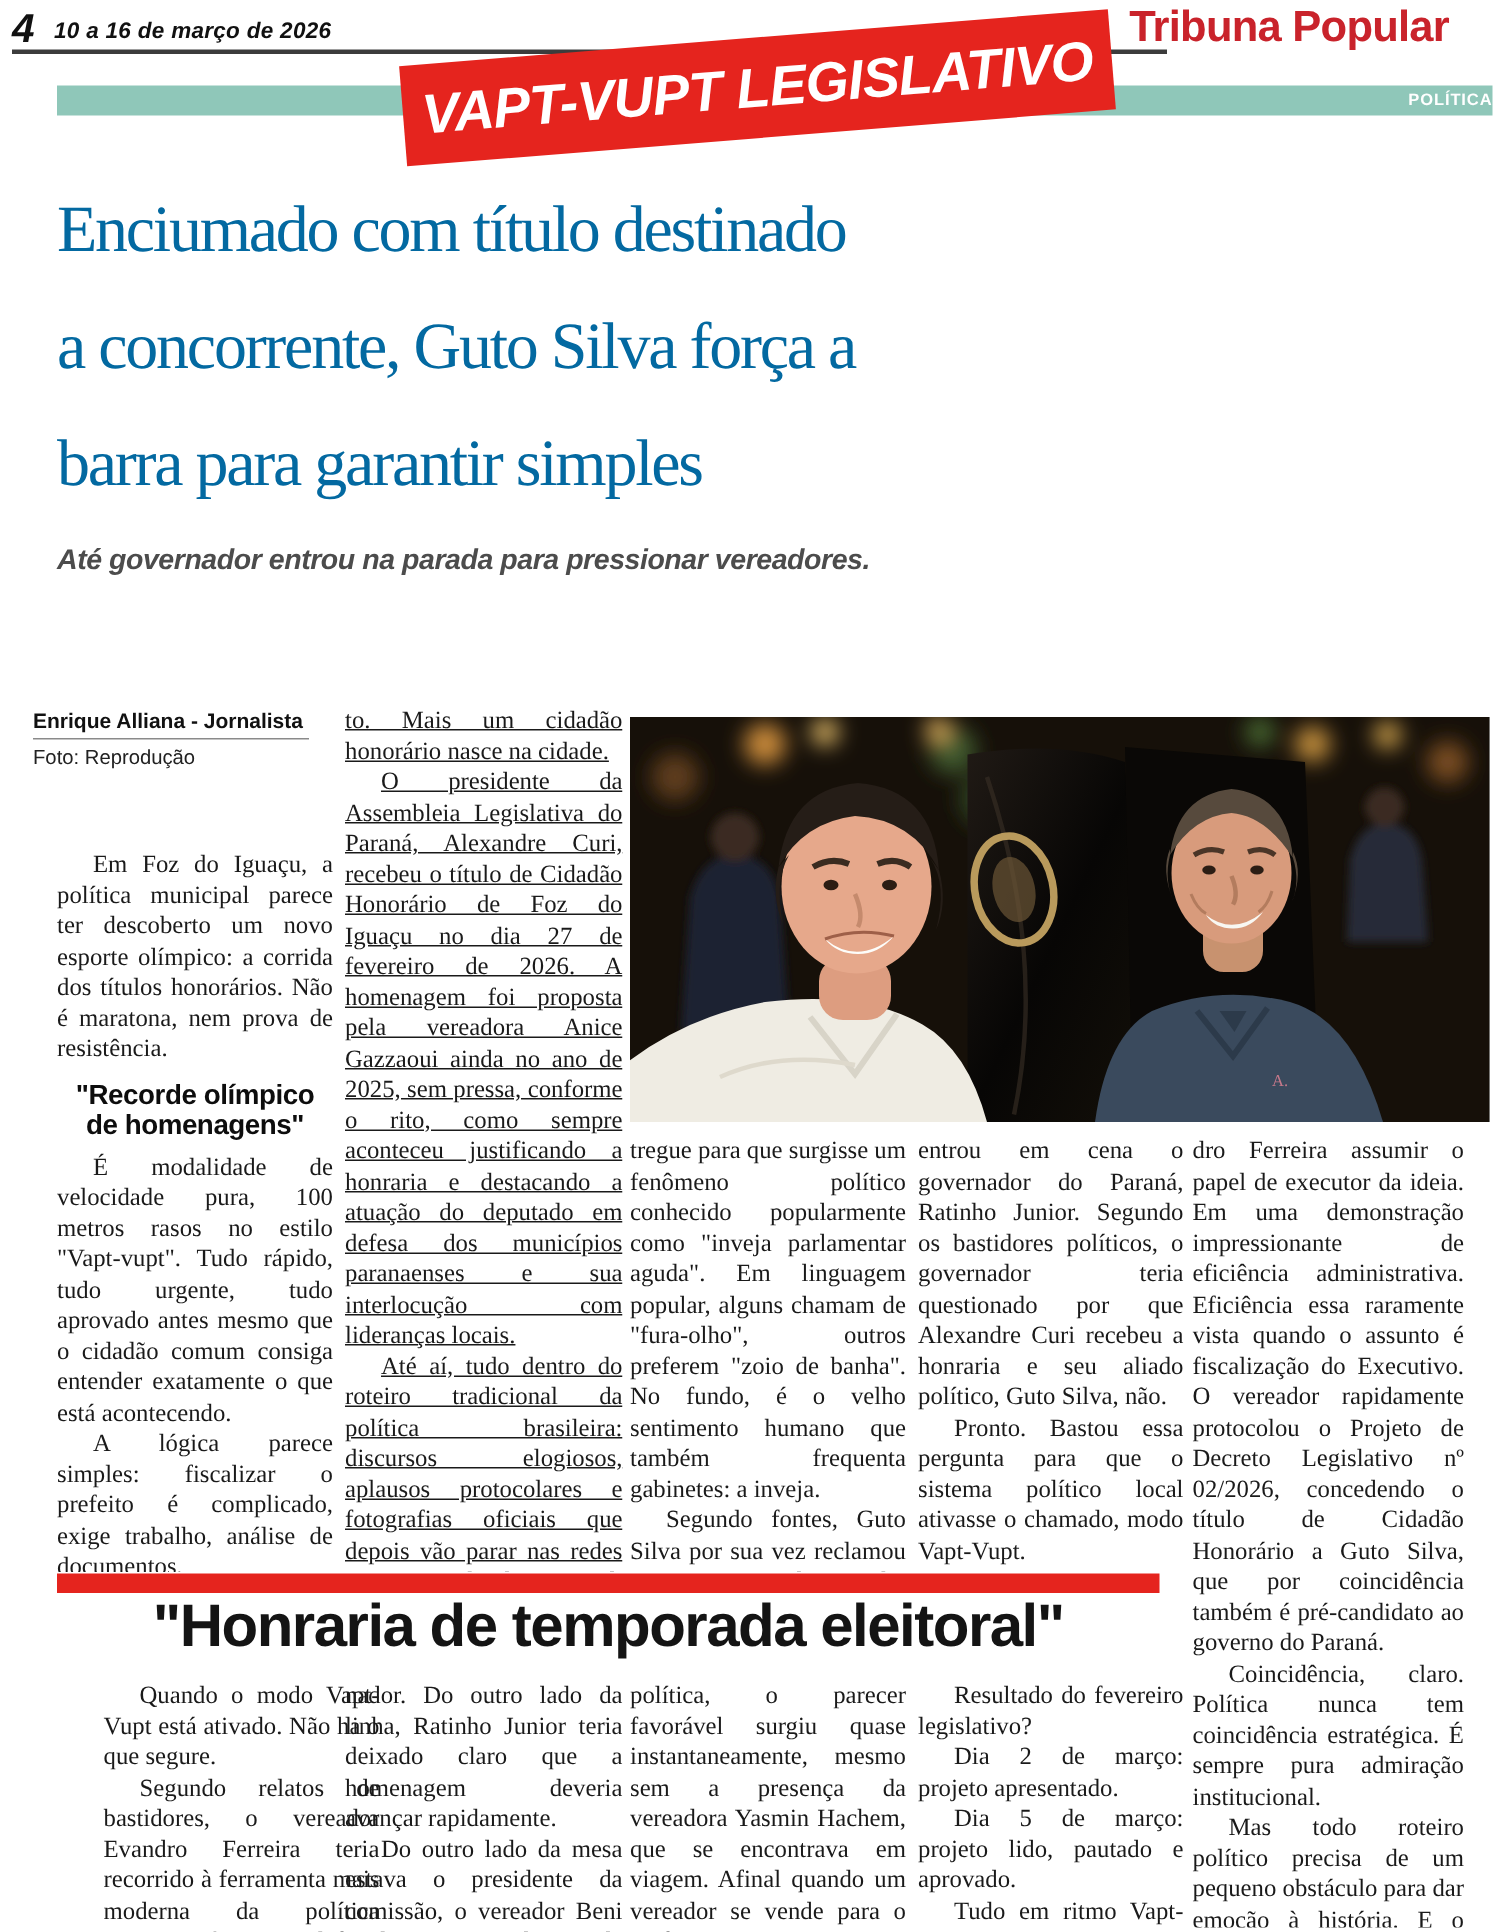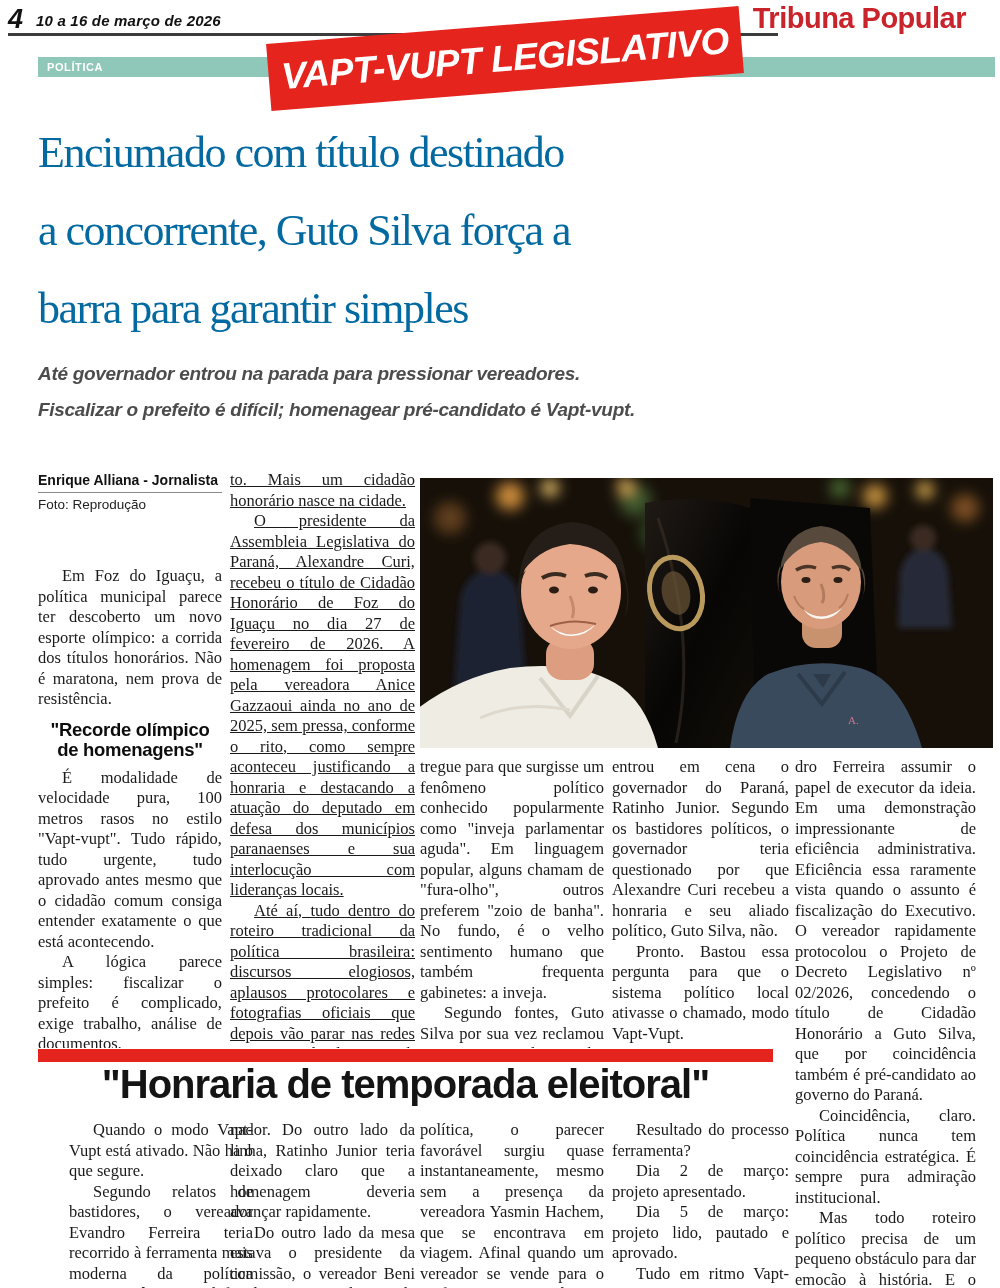--- a/index.html
+++ b/index.html
@@ -10,37 +10,37 @@
   .hdr-num{position:absolute;left:8px;top:4px;font-family:"Liberation Sans",sans-serif;
            font-weight:bold;font-style:italic;font-size:27px;color:#111;}
   .hdr-date{position:absolute;left:36px;top:12px;font-family:"Liberation Sans",sans-serif;
             font-weight:bold;font-style:italic;font-size:15px;color:#111;letter-spacing:.2px;}
   .hdr-rule{position:absolute;left:8px;top:33px;width:770px;height:2.5px;background:#3c3c3c;}
   .masthead{position:absolute;right:34px;top:2px;font-family:Liberation Sans, sans-serif;
             font-weight:bold;font-size:29px;letter-spacing:-0.5px;}
 
   .section-bar{position:absolute;left:38px;top:57px;width:957px;height:20px;}
   .section-label{font-family:"Liberation Sans",sans-serif;font-weight:bold;font-size:11px;
-                 color:#ffffff;letter-spacing:.6px;line-height:20px;padding-left:9px;}
+                 color:#ffffff;letter-spacing:.6px;line-height:20px;padding-left:9px;text-align:right;}
 
   .banner{position:absolute;left:268px;top:25px;width:474px;height:67px;
           transform:rotate(-4.6deg);display:flex;align-items:center;justify-content:center;}
   .banner span{font-family:"Liberation Sans",sans-serif;font-weight:bold;font-style:italic;
                font-size:37px;color:#ffffff;letter-spacing:-0.5px;white-space:nowrap;}
 
   
   .headline{position:absolute;left:38px;top:114px;width:945px;}
   .headline div{font-family:"Liberation Serif",serif;font-weight:normal;font-size:44px;
                 line-height:78px;letter-spacing:-1.5px;color:#0369a1;white-space:nowrap;}
   .deck{position:absolute;left:38px;top:356px;width:945px;}
   .deck div{font-family:"Liberation Sans",sans-serif;font-weight:bold;font-style:italic;
             font-size:19px;line-height:36px;color:#4c4c4c;letter-spacing:-0.3px;white-space:nowrap;}
 
   
-  .byline{position:absolute;left:38px;top:472px;width:184px;font-family:"Liberation Sans",sans-serif;}
+  .byline{position:absolute;left:22px;top:472px;width:184px;font-family:"Liberation Sans",sans-serif;}
   .byline .name{font-weight:bold;font-size:14px;color:#111;padding-bottom:4px;border-bottom:1.5px solid #8a8a8a;}
   .byline .credit{font-size:13.5px;color:#222;padding-top:4px;}
 
   
   .col{position:absolute;overflow:hidden;}
   .blk{font-size:16.5px;line-height:20.5px;text-align:justify;}
   .blk.p{text-indent:24px;}
   .blk.p0{text-indent:0;}
   .blk.subhead{font-family:"Liberation Sans",sans-serif;font-weight:bold;font-size:18.5px;
                line-height:20px;text-align:center;text-indent:0;margin:10px 6px 8px;
@@ -83,21 +83,20 @@
   </div>
 
   <div class="headline">
     <div>Enciumado com título destinado</div>
     <div>a concorrente, Guto Silva força a</div>
     <div>barra para garantir simples</div>
   </div>
 
   <div class="deck">
     <div>Até governador entrou na parada para pressionar vereadores.</div>
-    <div>Fiscalizar o prefeito é difícil; homenagear pré-candidato é Vapt-vupt.</div>
   </div>
 
   <div class="byline">
     <div class="name">Enrique Alliana - Jornalista</div>
     <div class="credit">Foto: Reprodução</div>
   </div>
 
   <div id="col1" class="col">
       <div class="blk p">Em Foz do Iguaçu, a política municipal parece ter descoberto um novo esporte olímpico: a corrida dos títulos honorários. Não é maratona, nem prova de resistência.</div>
       <div class="blk subhead">"Recorde olímpico de homenagens"</div>
@@ -217,19 +216,19 @@
       <div class="blk p">Segundo relatos de bastidores, o vereador Evandro Ferreira teria recorrido à ferramenta mais moderna da política contemporânea: o telefone direto com o gover-</div>
     </div>
   <div id="colB" class="col">
       <div class="blk p0">nador. Do outro lado da linha, Ratinho Junior teria deixado claro que a homenagem deveria avançar rapidamente.</div>
       <div class="blk p">Do outro lado da mesa estava o presidente da comissão, o vereador Beni Rodrigues. E, diante da pressão</div>
     </div>
   <div id="colC" class="col">
       <div class="blk p0">política, o parecer favorável surgiu quase instantaneamente, mesmo sem a presença da vereadora Yasmin Hachem, que se encontrava em viagem. Afinal quando um vereador se vende para o prefeito, porque não se vender para o governador?</div>
     </div>
   <div id="colD" class="col">
-      <div class="blk p">Resultado do processo ferramenta?</div>
+      <div class="blk p">Resultado do fevereiro legislativo?</div>
       <div class="blk p">Dia 2 de março: projeto apresentado.</div>
       <div class="blk p">Dia 5 de março: projeto lido, pautado e aprovado.</div>
       <div class="blk p">Tudo em ritmo Vapt-Vupt.</div>
     </div>
 
 </div>
 
 </body></html>

